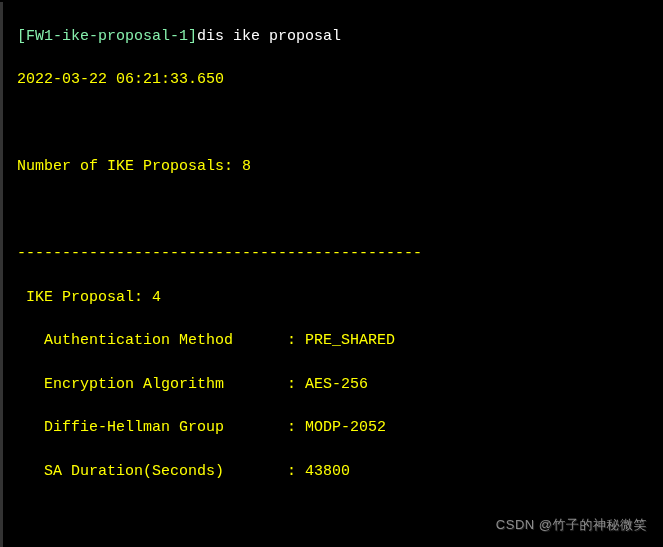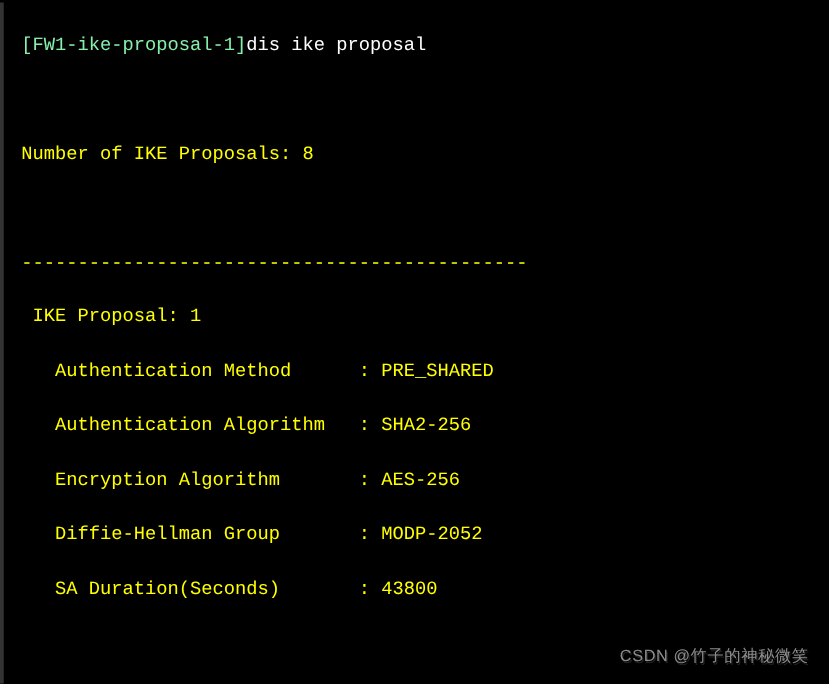--- a/index.html
+++ b/index.html
@@ -45,27 +45,27 @@
       opacity: 0.6;
       pointer-events: none;
     }
     .line { display: block; }
   </style>
 </head>
 <body>
 
 <div class="terminal">
 <span class="line"><span class="prompt-bracket">[FW1-ike-proposal-1]</span><span class="cmd-input">dis ike proposal</span></span>
+<span class="line">2022-03-22 06:21:33.650</span>
 <span class="line"> </span>
 <span class="line">Number of IKE Proposals: 8</span>
 <span class="line"> </span>
 <span class="line">---------------------------------------------</span>
-<span class="line"> IKE Proposal: 1</span>
+<span class="line"> IKE Proposal: 4</span>
 <span class="line">   Authentication Method      : PRE_SHARED</span>
-<span class="line">   Authentication Algorithm   : SHA2-256</span>
 <span class="line">   Encryption Algorithm       : AES-256</span>
 <span class="line">   Diffie-Hellman Group       : MODP-2052</span>
 <span class="line">   SA Duration(Seconds)       : 43800</span>
 
 
 
 
 
 
 

